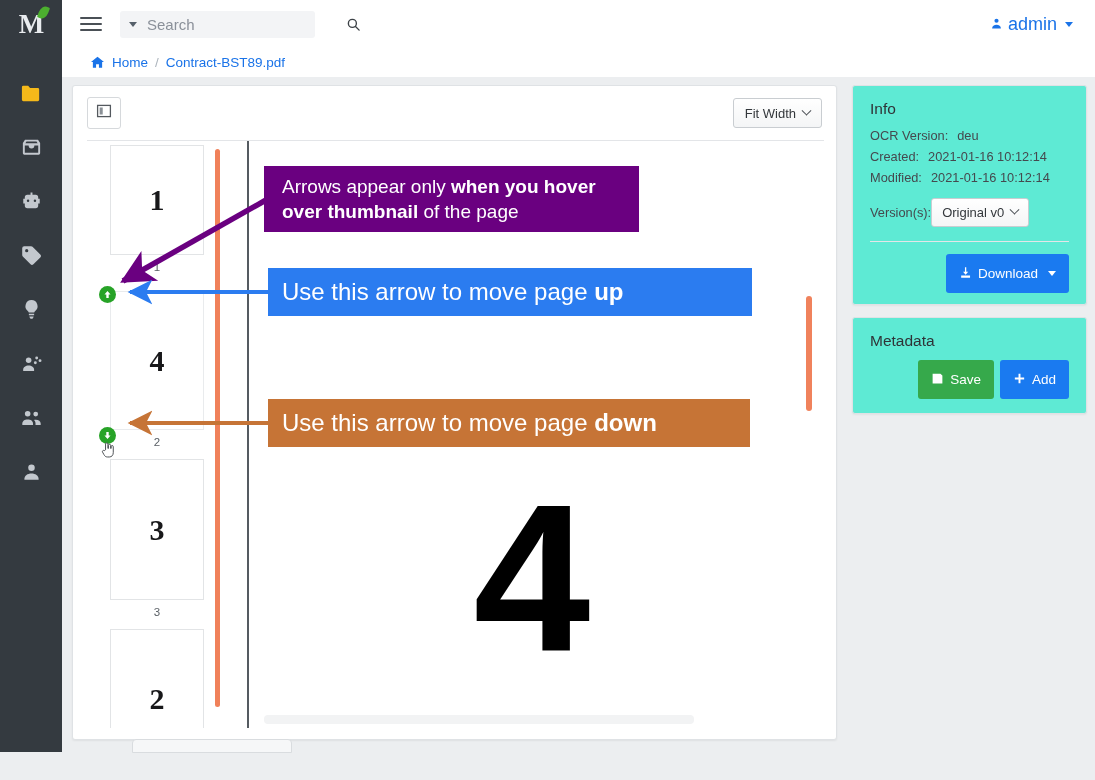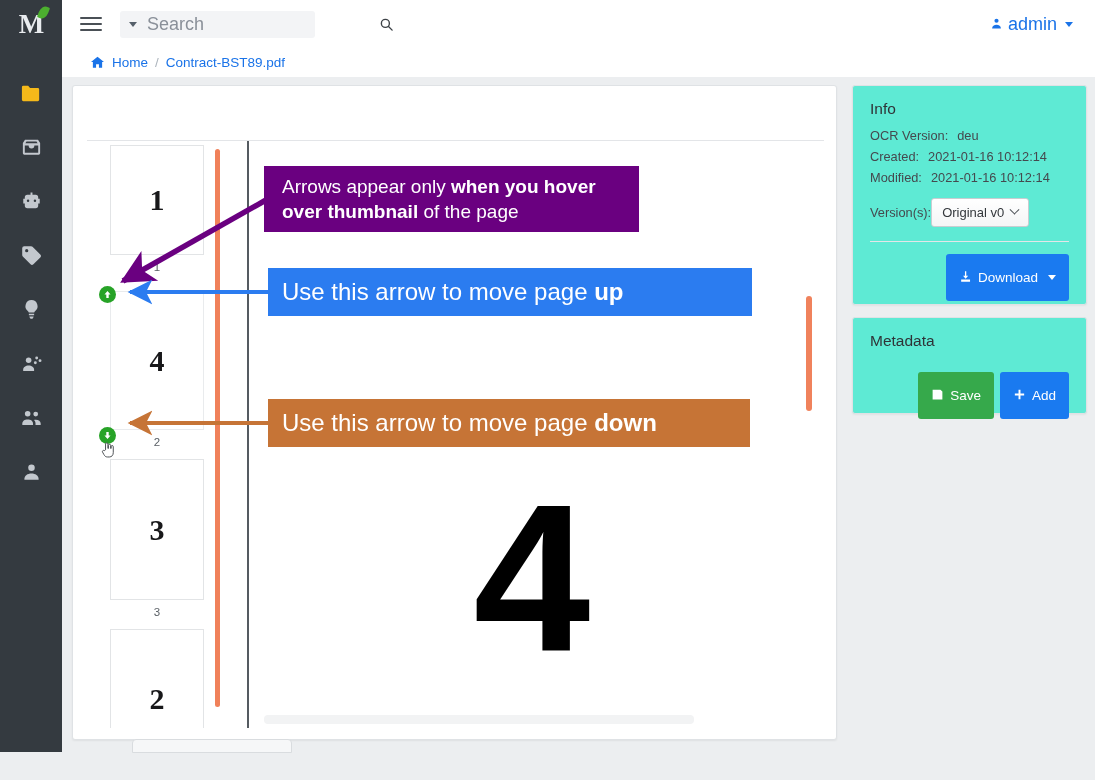--- a/index.html
+++ b/index.html
@@ -68,21 +68,21 @@
   .search-caret {
     margin-left: 9px;
     width: 0; height: 0;
     border-left: 4px solid transparent;
     border-right: 4px solid transparent;
     border-top: 5px solid #56606a;
   }
   .search-input {
     flex: 1; border: none; background: transparent; outline: none;
     font-family: "Liberation Sans", sans-serif;
-    font-size: 18px; color: #333; margin-left: 10px;
+    font-size: 15px; color: #333; margin-left: 10px;
   }
   .search-input::placeholder { color: #8a9099; }
   .search-btn {
     width: 30px; height: 27px;
     display: flex; align-items: center; justify-content: center;
     cursor: pointer;
   }
   .topbar-right {
     margin-left: auto; margin-right: 22px;
     display: flex; align-items: center; gap: 5px;
@@ -272,21 +272,21 @@
     border: 1px solid #c9cdd1; border-radius: 3px;
     background: linear-gradient(#ffffff,#f4f5f6);
     display: flex; align-items: center; gap: 7px;
     font-size: 13px; color: #33373b; cursor: pointer;
   }
   .panel-divider {
     margin: 14px 17px 0 17px;
     border-top: 1px solid #e4e6e8;
   }
   .btn {
-    height: 47px; padding: 0 13px;
+    height: 39px; padding: 0 13px;
     border: none; border-radius: 3px;
     display: inline-flex; align-items: center; gap: 6px;
     font-family: "Liberation Sans", sans-serif;
     font-size: 13.5px; color: #ffffff; cursor: pointer;
   }
   .btn-blue  { background: #1a7af0; }
   .btn-green { background: #36a94b; }
   .btn-row { display: flex; justify-content: flex-end; gap: 6px; padding: 0 17px; }
 
   .bottom-bar {
@@ -428,20 +428,34 @@
     </span>
     <span class="bc-link">Home</span>
     <span class="bc-sep">/</span>
     <span class="bc-link">Contract-BST89.pdf</span>
   </div>
 
   <div class="content">
 
     <section class="viewer-card">
 
+      <div class="viewer-toolbar">
+        <div class="tb-toggle">
+          <span>
+            <svg width="16" height="16" viewBox="0 0 20 20">
+              <rect x="2" y="3" width="16" height="14" fill="none" stroke="#54595e" stroke-width="1.6"></rect>
+              <rect x="4.6" y="5.6" width="3.8" height="8.8" fill="#8a9096"></rect>
+            </svg>
+          </span>
+        </div>
+        <div class="fitwidth">
+          <span>Fit Width</span>
+          <span class="chev"></span>
+        </div>
+      </div>
 
       <div class="viewer-body">
 
         <div class="thumb-pane">
 
           <div class="thumb" style="top:4px;height:110px;">
             <span>1</span>
           </div>
           <div class="thumb-label" style="top:120px;">1</div>
 
@@ -526,21 +540,21 @@
               </svg>
           </span>
           <span>Download</span>
           <span style="width:0;height:0;border-left:4px solid transparent;border-right:4px solid transparent;border-top:5px solid #fff;margin-left:4px"></span>
         </button>
       </div>
     </section>
 
     <section class="panel" style="left:790px;top:240px;width:235px;height:97px;">
       <div class="panel-title">Metadata</div>
-      <div class="btn-row" style="margin-top:22px;">
+      <div class="btn-row" style="margin-top:10px;">
         <button class="btn btn-green">
           <span>
             <svg width="13" height="13" viewBox="0 0 24 24">
                 <path fill="#fff" d="M3 3h14.4L21 6.6V21H3zm4.4 0h7.6v5.6H7.4zm-1 10.6h11.2V21H6.4z"></path>
               </svg>
           </span>
           <span>Save</span>
         </button>
         <button class="btn btn-blue">
           <span>

